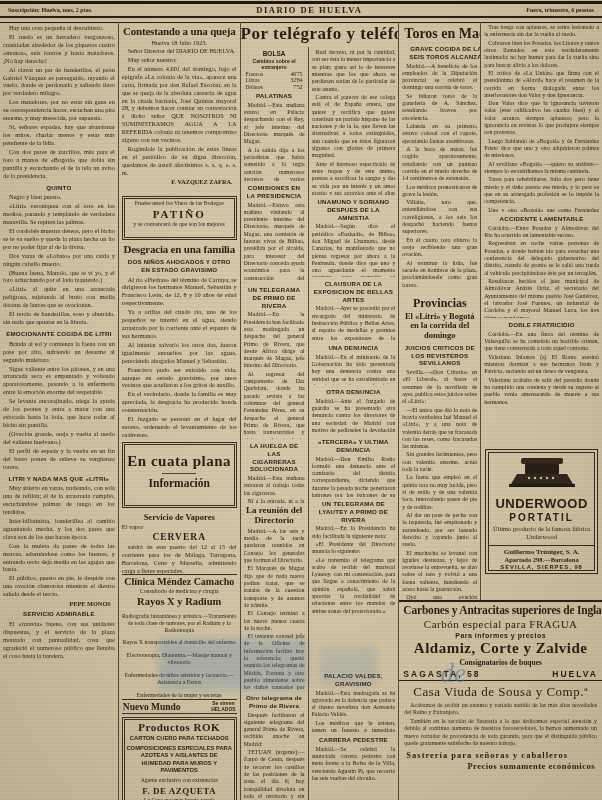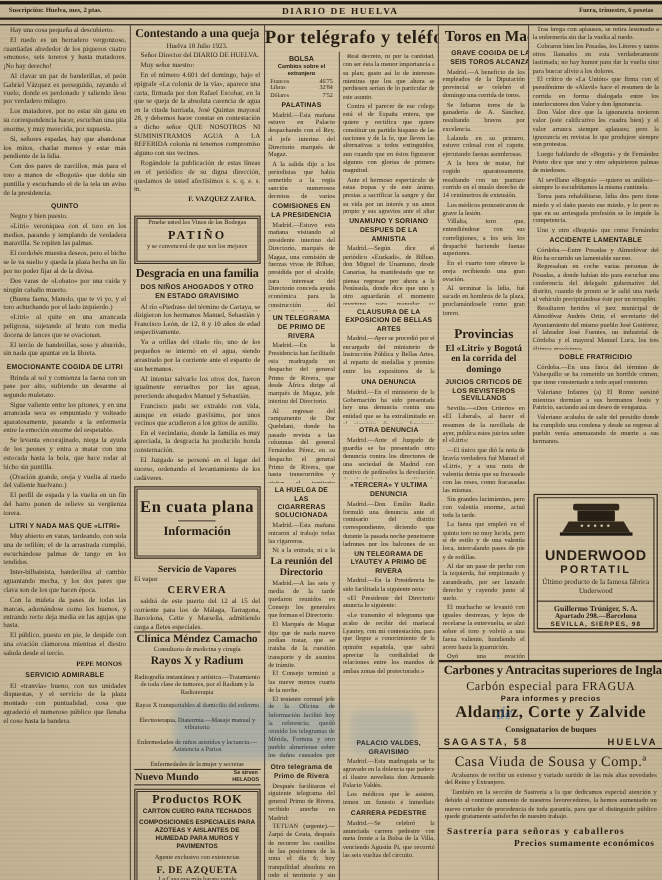--- a/index.html
+++ b/index.html
@@ -76,21 +76,21 @@
   .carb-l5{font-size:7.5px;font-weight:bold;margin-top:1px;}
   .carb-l6{display:flex;justify-content:space-between;font-family:"Liberation Sans",sans-serif;
            font-size:8.5px;font-weight:bold;letter-spacing:2px;margin-top:2px;}
   .sousa{border-top:1px solid #241c12;padding:2px 5px;overflow:hidden;}
   .sousa-h{font-size:13px;text-align:center;letter-spacing:.5px;margin:1px 0 2px 0;}
   .sousa p.para{font-size:5.9px;}
   .sousa-l1{font-size:8.5px;font-weight:bold;letter-spacing:1px;margin:2px 0 1px 2px;}
   .sousa-l2{font-size:8.5px;font-weight:bold;text-align:right;letter-spacing:.5px;margin-right:2px;}
   .watermark{position:absolute;left:148px;top:610px;width:336px;height:108px;pointer-events:none;z-index:5;}
   .wm-blob{position:absolute;background:#2f6fae;opacity:.22;filter:blur(4px);border-radius:6px;}
-  .wm-de{position:absolute;right:18px;top:31px;font-size:16px;color:#2f6fae;opacity:.5;font-style:italic;filter:blur(.6px);}
+  .wm-de{position:absolute;right:18px;top:48px;font-size:27px;color:#2f6fae;opacity:.5;font-style:italic;filter:blur(.6px);}
   .grain{position:absolute;inset:0;pointer-events:none;
          background:repeating-linear-gradient(0deg, rgba(90,70,40,.03) 0 2px, rgba(255,250,230,.02) 2px 4px);}
 </style>
 </head>
 <body>
 
 <div class="page">
   <div class="topbar"></div>
   <div class="masthead">
     <span class="m-small">Suscripción: Huelva, mes, 2 ptas.</span>

